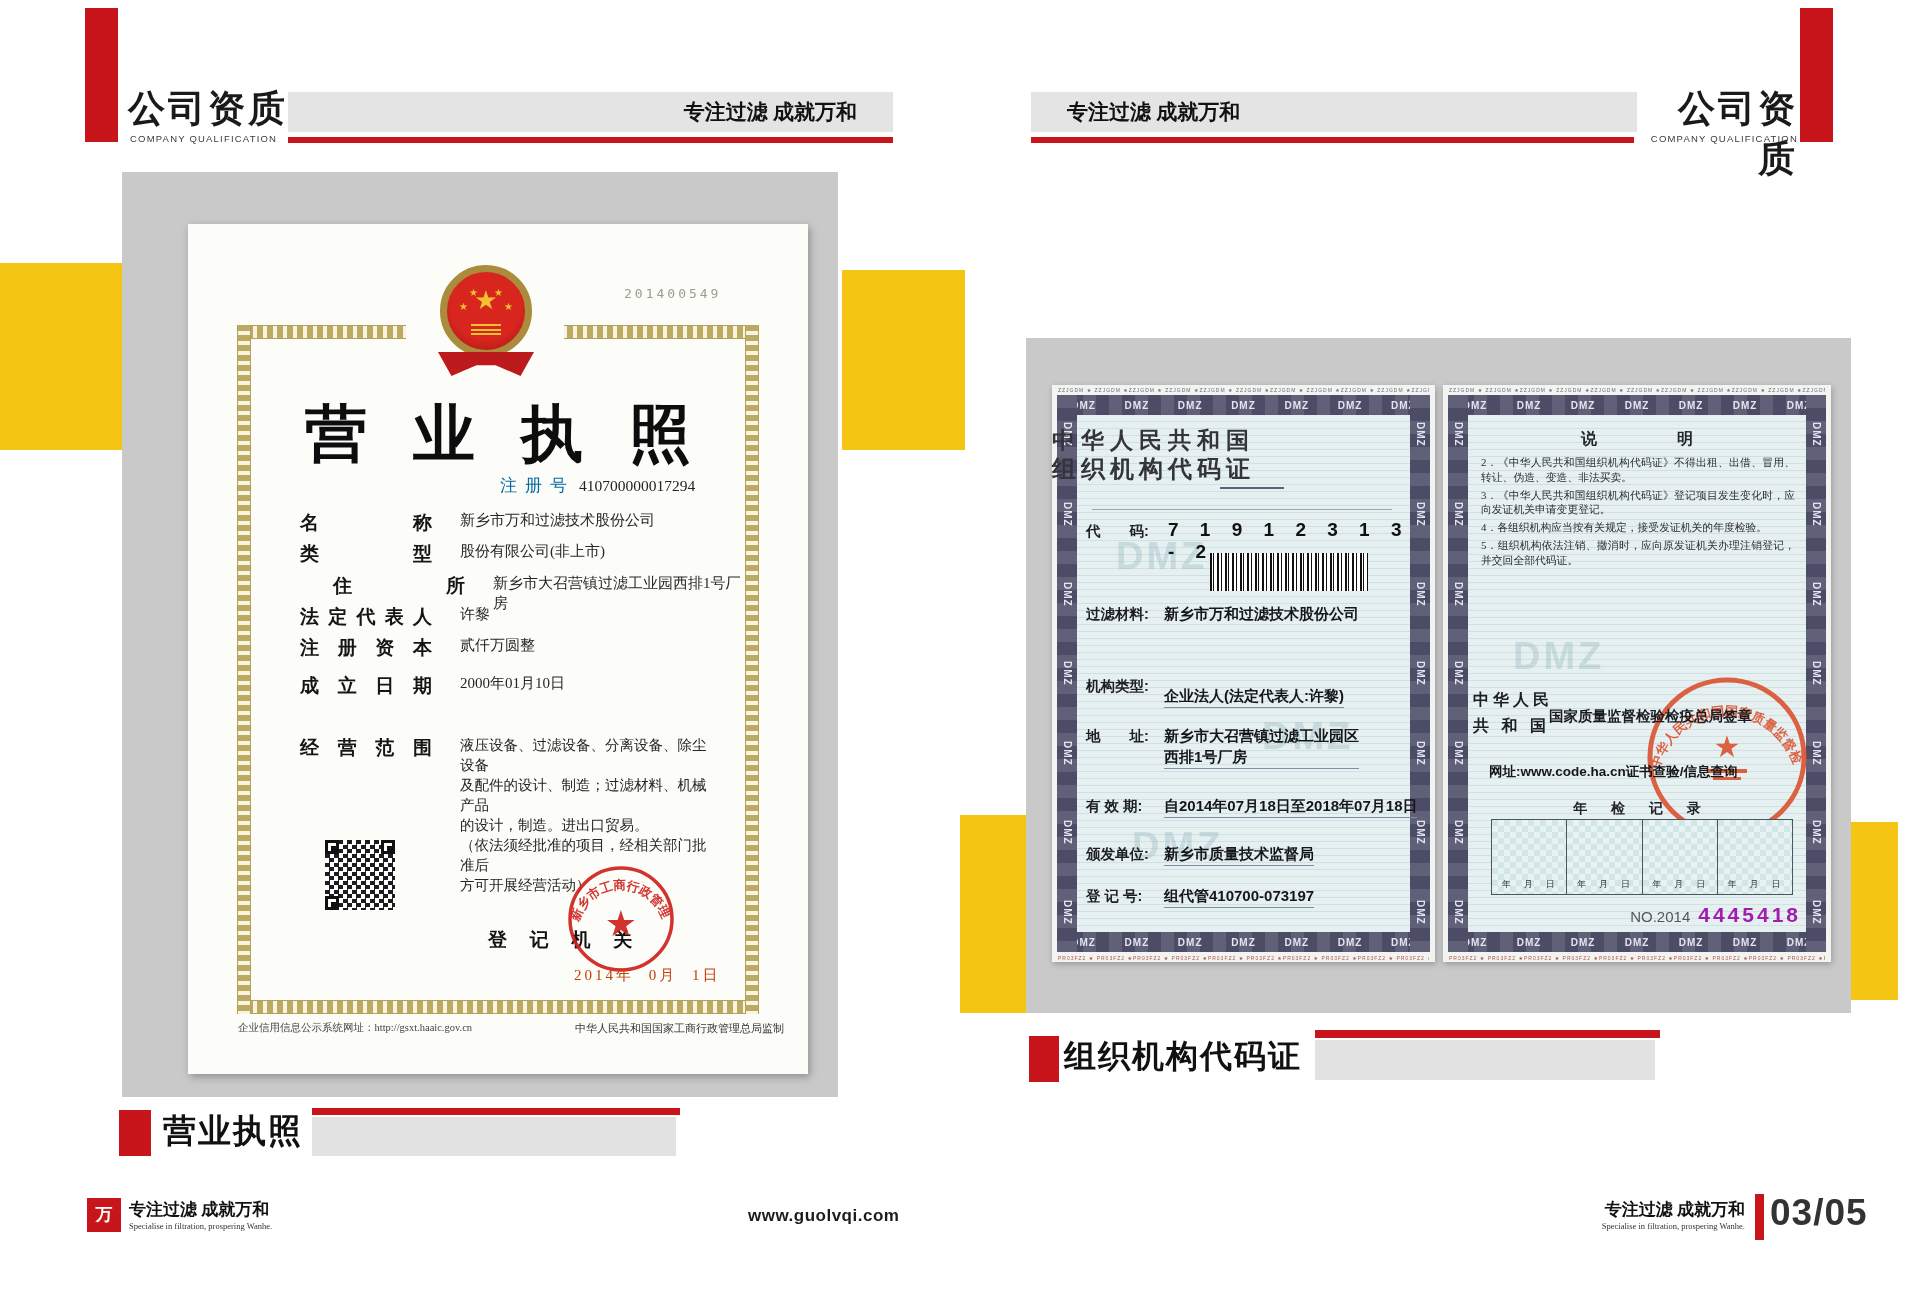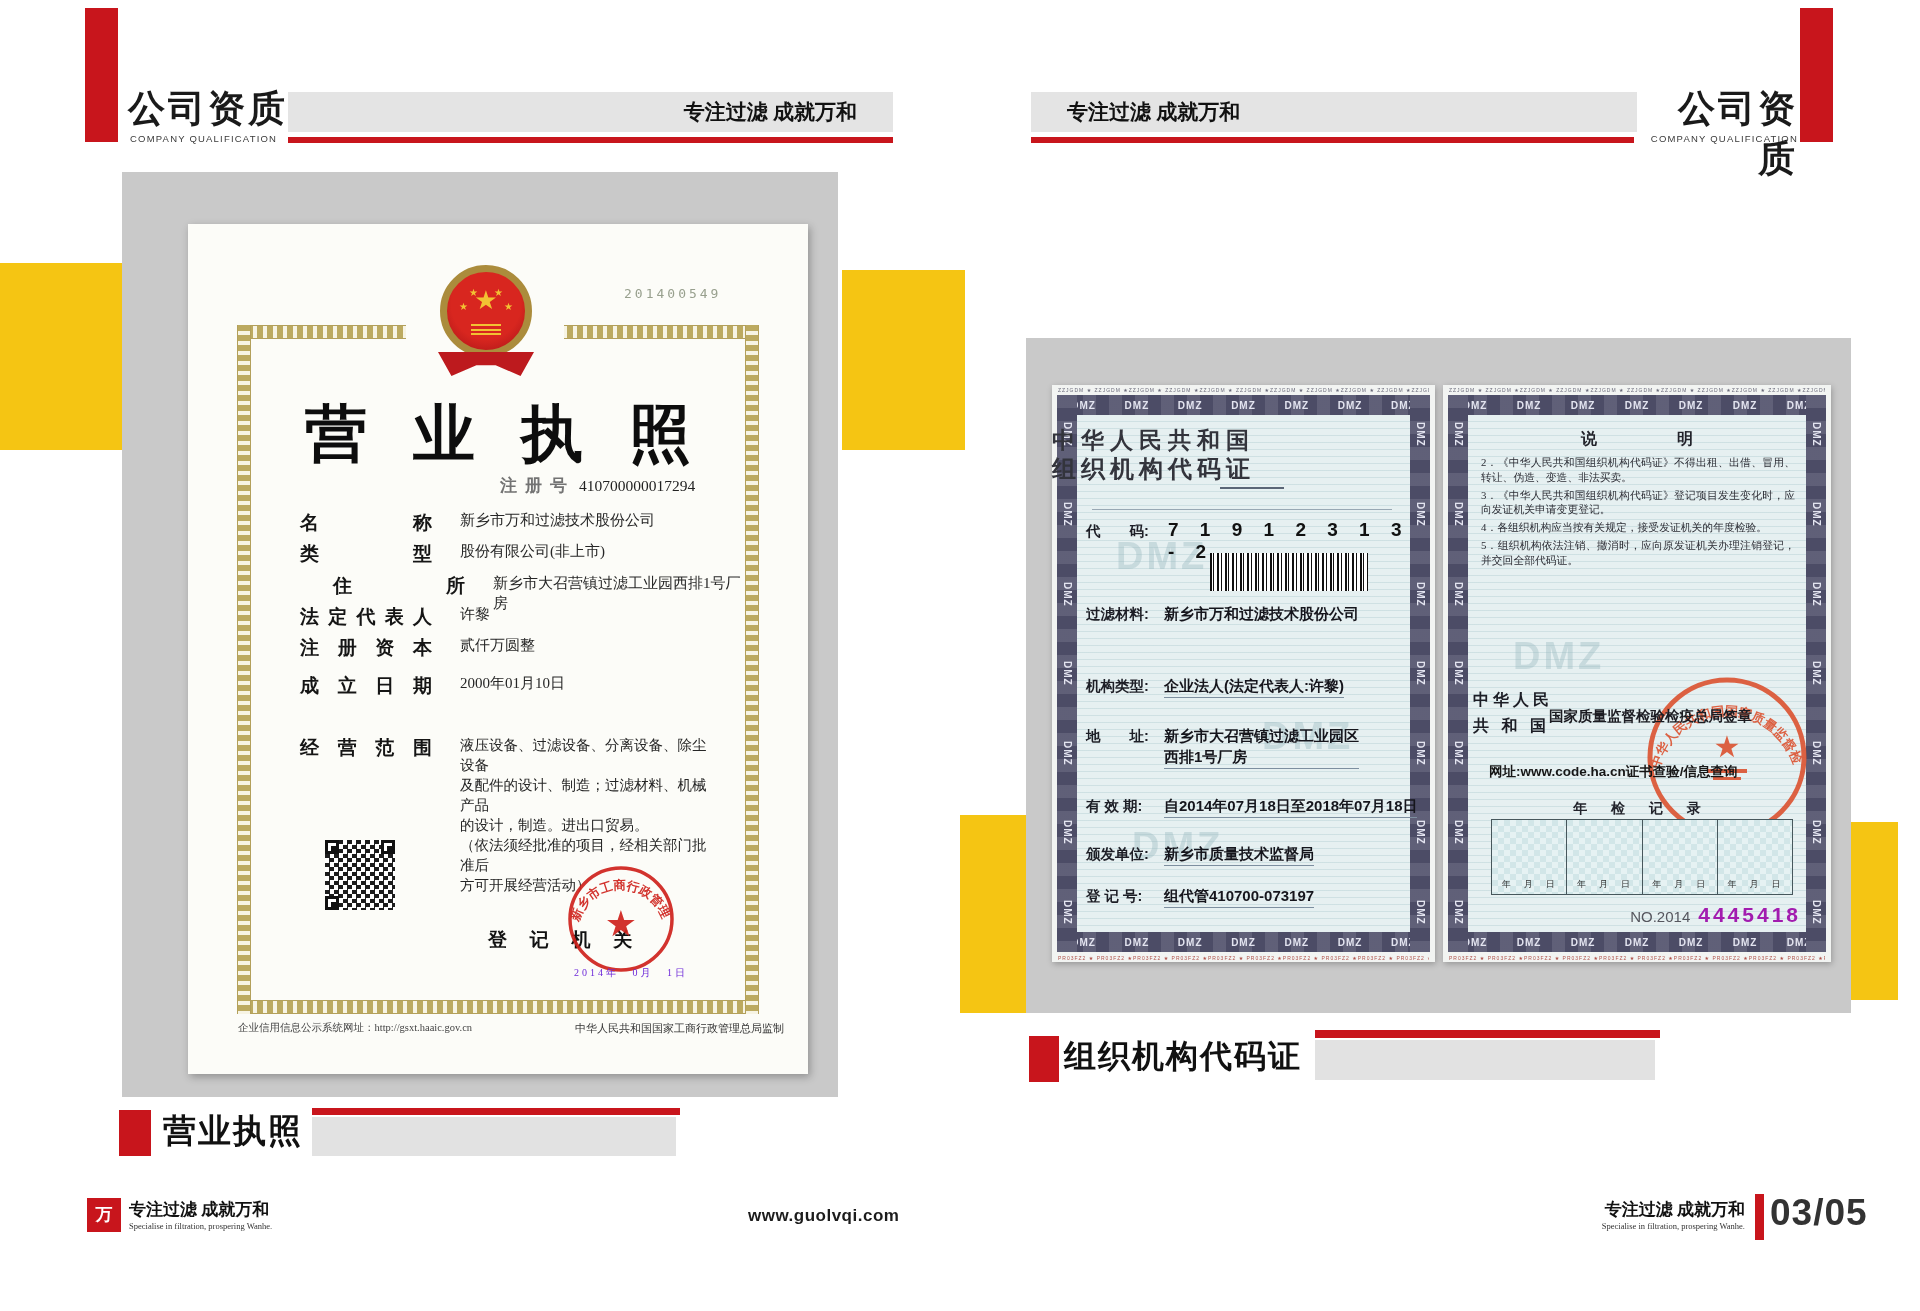--- a/index.html
+++ b/index.html
@@ -43,33 +43,33 @@
     border:7px solid #ab8c3c;background:radial-gradient(circle at 50% 42%,#d8261f 58%,#a31217 100%);box-sizing:border-box;}
   .emb-star-big{position:absolute;left:0;right:0;top:16px;text-align:center;font-size:26px;color:#f2c233;line-height:1;}
   .emb-star-s{position:absolute;font-size:10px;color:#f2c233;line-height:1;}
   .emb-gate{position:absolute;left:24px;bottom:12px;width:30px;height:14px;
     background:linear-gradient(#f2c233 0 2px,transparent 2px 5px,#f2c233 5px 7px,transparent 7px 9px,#f2c233 9px 11px,transparent 11px 14px);}
   .emb-ribbon{position:absolute;left:250px;top:128px;width:96px;height:24px;background:#bd1a1e;
     clip-path:polygon(0 0,100% 0,86% 100%,60% 55%,40% 55%,14% 100%);}
   .lic-title{position:absolute;left:0;width:100%;top:168px;text-align:center;font-size:62px;font-weight:bold;
     color:#0d0d0d;letter-spacing:46px;text-indent:46px;white-space:nowrap;}
   .lic-regline{position:absolute;left:312px;top:250px;white-space:nowrap;}
-  .lic-reglabel{font-size:17px;font-weight:bold;letter-spacing:8px;color:#737373;}
+  .lic-reglabel{font-size:17px;font-weight:normal;letter-spacing:8px;color:#0369a1;}
   .lic-regno{font-size:15.5px;color:#222;}
   .lic-row{position:absolute;left:112px;width:420px;display:flex;}
   .lic-row .lab{width:132px;flex:none;font-size:19px;font-weight:bold;color:#151515;
     text-align:justify;text-align-last:justify;}
   .lic-row .val{margin-left:28px;font-size:15px;color:#262626;line-height:20px;}
   .preline{white-space:pre-line;}
   .qr{position:absolute;left:137px;top:616px;width:70px;height:70px;background-color:#fff;
     background-image:repeating-conic-gradient(#1d1d1d 0% 25%,#ffffff 0% 50%);background-size:9px 9px;}
   .qr i{position:absolute;width:14px;height:14px;border:3px solid #111;background:#fff;box-sizing:border-box;}
   .qr i::after{content:"";position:absolute;left:3px;top:3px;width:5px;height:5px;background:#111;}
   .lic-registrar{position:absolute;left:300px;top:703px;font-size:19px;font-weight:bold;letter-spacing:9px;color:#111;}
-  .lic-date{position:absolute;left:386px;top:742px;font-size:10px;color:#6d28d9;letter-spacing:3px;word-spacing:8px;}
+  .lic-date{position:absolute;left:386px;top:742px;font-size:15px;color:#c2410c;letter-spacing:3px;word-spacing:8px;}
   .lic-foot-l{position:absolute;left:50px;top:797px;font-size:10.5px;color:#444;}
   .lic-foot-r{position:absolute;right:24px;top:797px;font-size:11px;color:#333;}
   .seal-lic{position:absolute;left:374px;top:636px;opacity:.92;}
 
   
   .bluecert{position:absolute;top:385px;height:577px;background:#f2f4f2;box-shadow:1px 2px 6px rgba(0,0,0,.25);}
   .micro{position:absolute;left:6px;right:6px;height:8px;overflow:hidden;font-size:5px;line-height:8px;
     color:#6a6a7a;white-space:nowrap;letter-spacing:1px;}
   .micro.red{color:#b0524a;}
   .band{position:absolute;background:#50506b;display:flex;justify-content:space-around;align-items:center;
@@ -286,21 +286,21 @@
     <div class="cc-hr"></div>
 
     <div class="cc-lab" style="left:34px;top:137px;">代　　码:</div>
     <div class="cc-code-val">7 1 9 1 2 3 1 3 - 2</div>
     <div class="barcode"></div>
 
     <div class="cc-lab" style="left:34px;top:220px;">过滤材料:</div>
     <div class="cc-val" style="left:112px;top:218px;">新乡市万和过滤技术股份公司</div>
 
     <div class="cc-lab" style="left:34px;top:292px;">机构类型:</div>
-    <div class="cc-val uline" style="left:112px;top:290px;">企业法人(法定代表人:许黎)</div>
+    <div class="cc-val uline" style="left:112px;top:300px;">企业法人(法定代表人:许黎)</div>
 
     <div class="cc-lab" style="left:34px;top:342px;">地　　址:</div>
     <div class="cc-val preline uline" style="left:112px;top:340px;">新乡市大召营镇过滤工业园区
 西排1号厂房</div>
 
     <div class="cc-lab" style="left:34px;top:412px;">有 效 期:</div>
     <div class="cc-val uline" style="left:112px;top:410px;">自2014年07月18日至2018年07月18日</div>
 
     <div class="cc-lab" style="left:34px;top:460px;">颁发单位:</div>
     <div class="cc-val uline" style="left:112px;top:458px;">新乡市质量技术监督局</div>

